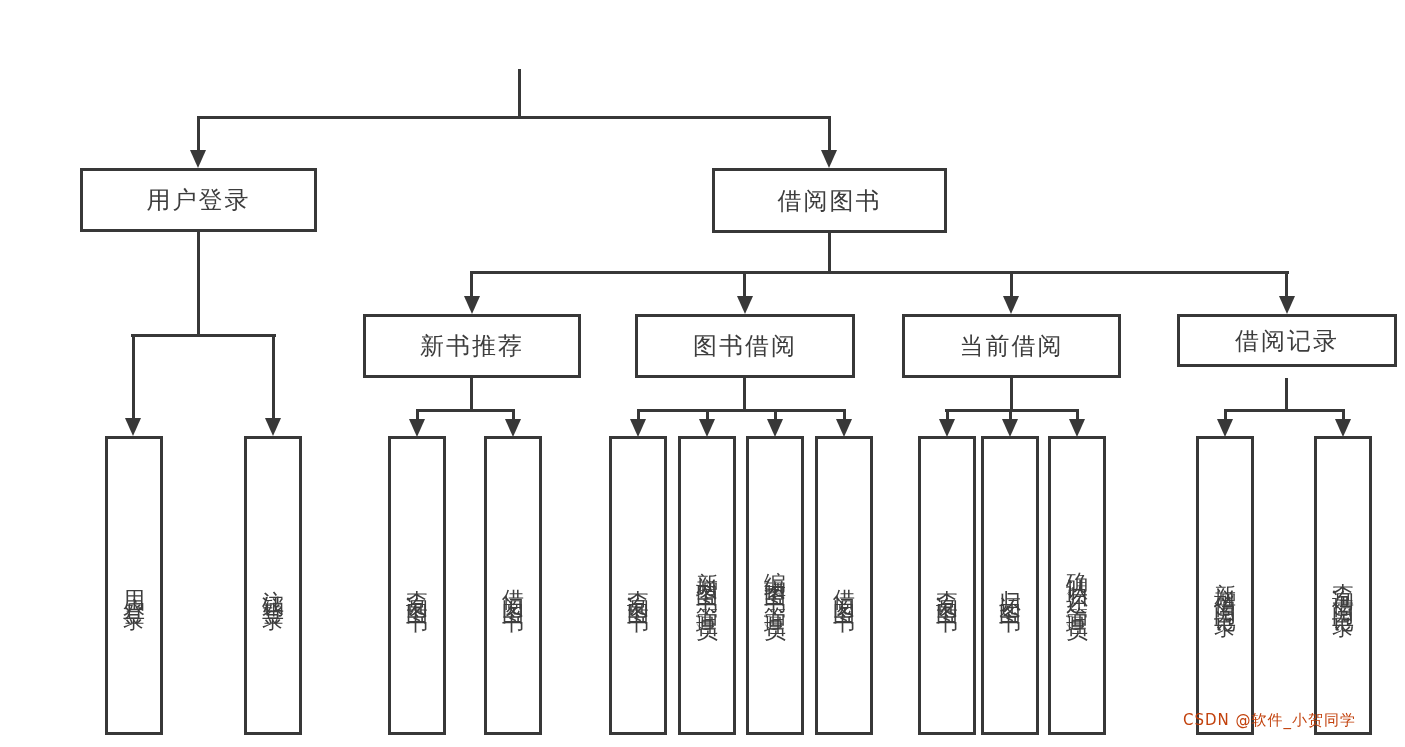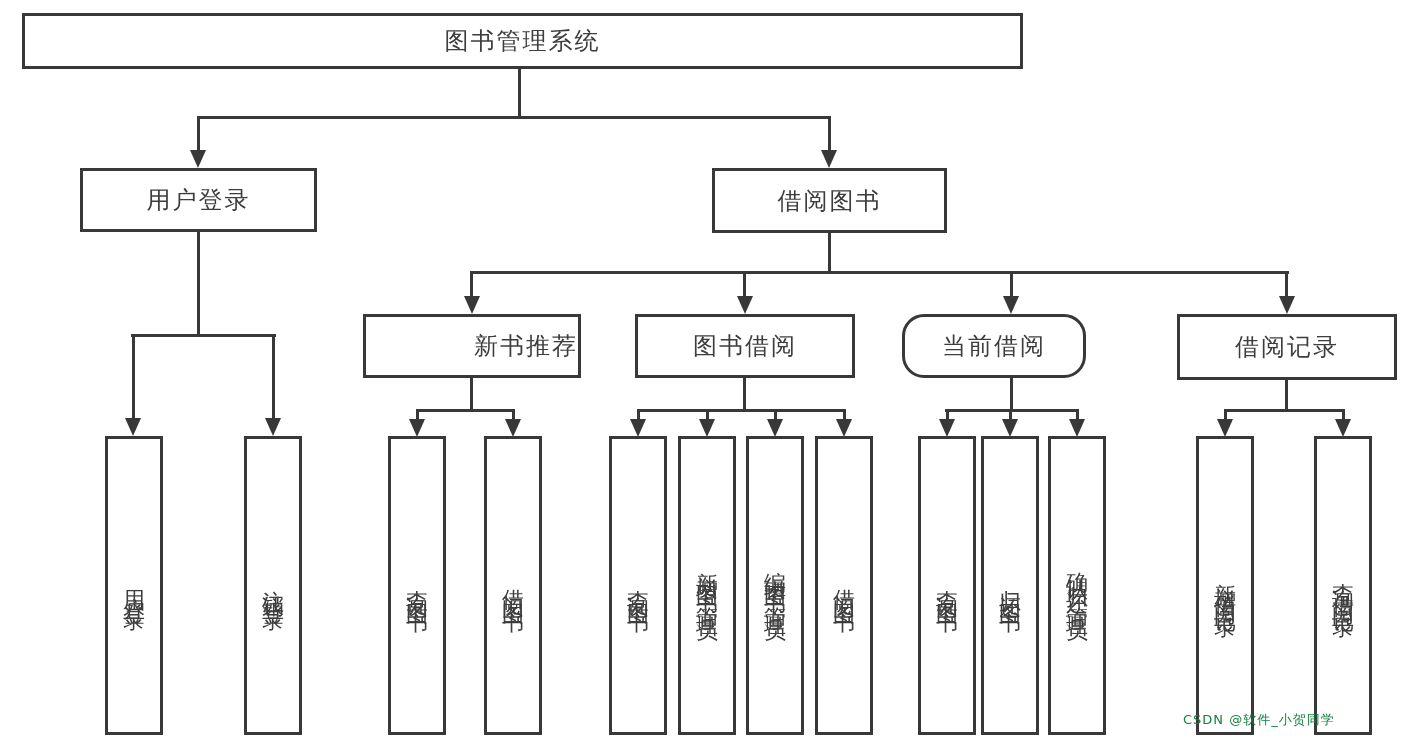--- a/index.html
+++ b/index.html
@@ -50,36 +50,33 @@
     width: 0;
     height: 0;
     border-left: 8px solid transparent;
     border-right: 8px solid transparent;
     border-top: 18px solid #383838;
   }
   .watermark {
     position: absolute;
     left: 1183px;
     top: 711px;
-    font-size: 13px;
-    color: #15803d;
+    font-size: 15px;
+    color: #c2410c;
     letter-spacing: 1px;
     z-index: 10;
     white-space: nowrap;
     text-align: center;
   }
 </style>
 </head>
 <body>
 
 <div id="canvas">
 
-  <div class="box" style="left:22px; top:13px; width:1001px; height:56px;">
-    <span>图书管理系统</span>
-  </div>
 
   <div class="vline" style="left:518px; top:69px; height:50px;"></div>
   <div class="hline" style="left:197px; top:116px; width:634px;"></div>
   <div class="vline" style="left:197px; top:116px; height:36px;"></div>
   <div class="arrowhead" style="left:190px; top:150px;"></div>
   <div class="vline" style="left:828px; top:116px; height:36px;"></div>
   <div class="arrowhead" style="left:821px; top:150px;"></div>
 
   <div class="box" style="left:80px; top:168px; width:237px; height:64px;">
     <span>用户登录</span>
@@ -99,30 +96,30 @@
   <div class="hline" style="left:470px; top:271px; width:819px;"></div>
   <div class="vline" style="left:470px; top:271px; height:27px;"></div>
   <div class="arrowhead" style="left:464px; top:296px;"></div>
   <div class="vline" style="left:743px; top:271px; height:27px;"></div>
   <div class="arrowhead" style="left:737px; top:296px;"></div>
   <div class="vline" style="left:1010px; top:271px; height:27px;"></div>
   <div class="arrowhead" style="left:1003px; top:296px;"></div>
   <div class="vline" style="left:1285px; top:271px; height:27px;"></div>
   <div class="arrowhead" style="left:1279px; top:296px;"></div>
 
-  <div class="box" style="left:363px; top:314px; width:218px; height:64px;justify-content:flex-end;">
+  <div class="box" style="left:363px; top:314px; width:218px; height:64px;">
     <span>新书推荐</span>
   </div>
   <div class="box" style="left:635px; top:314px; width:220px; height:64px;text-align:right;">
     <span>图书借阅</span>
   </div>
-  <div class="box" style="left:902px; top:314px; width:184px; height:64px;border-radius:22px;">
+  <div class="box" style="left:902px; top:314px; width:219px; height:64px;">
     <span>当前借阅</span>
   </div>
-  <div class="box" style="left:1177px; top:314px; width:220px; height:66px;">
+  <div class="box" style="left:1177px; top:314px; width:220px; height:53px;">
     <span>借阅记录</span>
   </div>
 
   <div class="vline" style="left:470px; top:378px; height:34px;"></div>
   <div class="hline" style="left:416px; top:409px; width:99px;"></div>
   <div class="vline" style="left:416px; top:409px; height:13px;"></div>
   <div class="arrowhead" style="left:409px; top:419px;"></div>
   <div class="vline" style="left:512px; top:409px; height:13px;"></div>
   <div class="arrowhead" style="left:505px; top:419px;"></div>
 

